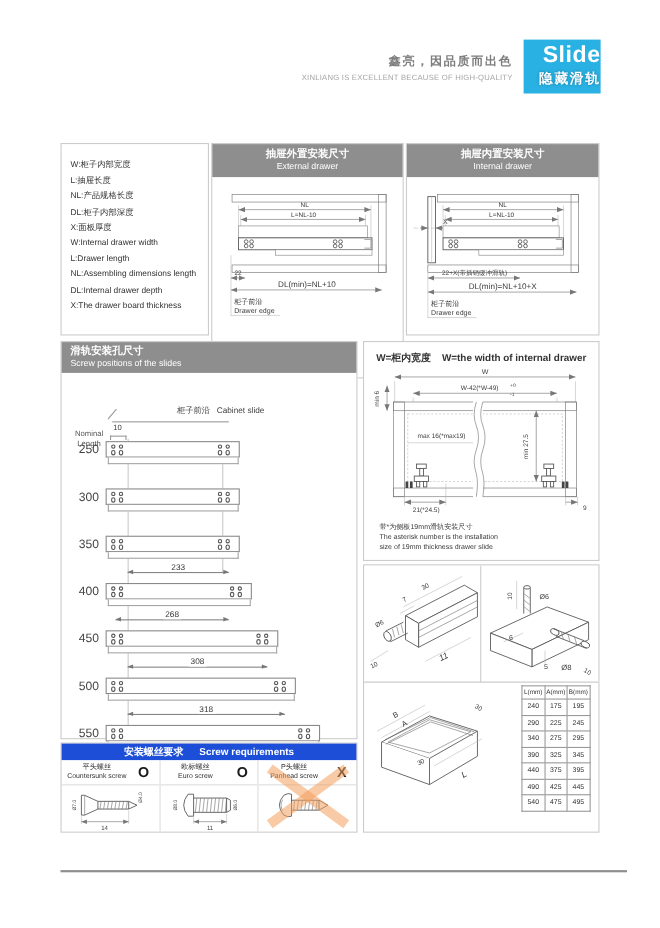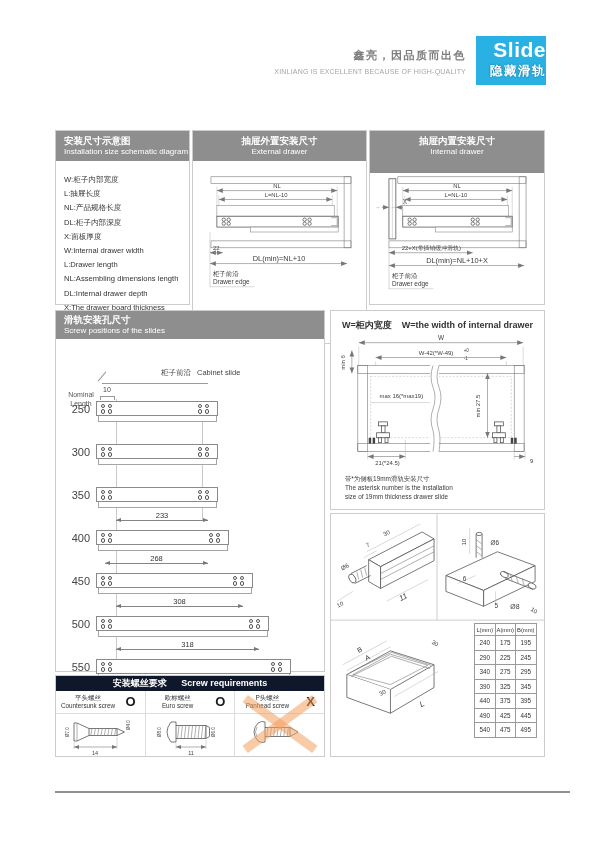--- a/index.html
+++ b/index.html
@@ -67,21 +67,21 @@
   
   .pe-title{position:absolute;left:0;top:8px;width:100%;text-align:center;font-size:9px;
             font-weight:bold;color:#333;}
   .pe-title span{margin:16px 5px;}
   
   .ftable{position:absolute;left:143px;top:109px;border-collapse:collapse;background:#fff;}
   .ftable th,.ftable td{border:1px solid #9a9a9a;width:19.5px;height:13.5px;font-size:6.3px;
        text-align:center;color:#333;font-weight:normal;padding:0;}
   .ftable th{font-size:5.8px;height:11px;}
   
-  .g-header{height:15px;background:#0f172a;color:#fff;font-size:9px;font-weight:bold;
+  .g-header{height:15px;background:#1d4ed8;color:#fff;font-size:9px;font-weight:bold;
             text-align:center;line-height:15px;}
   .g-header span{margin:0 6px;}
   .g-cols{display:flex;position:absolute;left:0;top:15px;right:0;bottom:0;}
   .g-col{flex:1;position:relative;border-right:1px solid #ddd;}
   .g-col:last-child{border-right:none;}
   .g-col-head{height:22px;border-bottom:1px solid #ddd;position:relative;}
   .g-lbls{position:absolute;left:2px;top:3px;width:60px;text-align:center;color:#333;}
   .g-lbls .cn{font-size:6.5px;line-height:8px;}
   .g-lbls .en{font-size:6.3px;line-height:8px;}
   .g-mark{position:absolute;right:9px;top:3px;font-size:13px;font-weight:bold;color:#1a1a1a;}
@@ -102,24 +102,20 @@
   <div class="slogans">
     <div class="slogan-cn">鑫亮，因品质而出色</div>
     <div class="slogan-en">XINLIANG IS EXCELLENT BECAUSE OF HIGH-QUALITY</div>
   </div>
   <div class="logo" style="background:#28b1e2;">
     <div class="logo-main">Slide</div>
     <div class="logo-sub">隐藏滑轨</div>
   </div>
 
   <section class="panel" style="left:55px;top:130px;width:135px;height:175px;">
-    <div class="phead left" style="height:30px;">
-      <span class="cn">安装尺寸示意图</span>
-      <span class="en">Installation size schematic diagram</span>
-    </div>
     <div class="defs">
         <div>W:柜子内部宽度</div>
         <div>L:抽屉长度</div>
         <div>NL:产品规格长度</div>
         <div>DL:柜子内部深度</div>
         <div>X:面板厚度</div>
         <div>W:Internal drawer width</div>
         <div>L:Drawer length</div>
         <div>NL:Assembling dimensions length</div>
         <div>DL:Internal drawer depth</div>
@@ -173,21 +169,21 @@
         <line x1="17" y1="104" x2="156" y2="104" class="dl" marker-start="url(#arB)" marker-end="url(#arB)"></line>
         <text x="87" y="101" class="t75 mid">DL(min)=NL+10</text>
         <text x="20" y="117" class="t65">柜子前沿</text>
         <text x="20" y="125" class="t65">Drawer edge</text>
         <line x1="17" y1="127.5" x2="62" y2="127.5" class="tl"></line>
       </svg>
     </div>
   </section>
 
   <section class="panel" style="left:369px;top:130px;width:176px;height:175px;">
-    <div class="phead center" style="height:42px;">
+    <div class="phead center" style="height:30px;">
       <span class="cn">抽屉内置安装尺寸</span>
       <span class="en">Internal drawer</span>
     </div>
     <div class="pbody">
       <svg width="174" height="143" viewBox="0 0 176 145">
         <defs>
           <pattern id="htC" width="4" height="4" patternUnits="userSpaceOnUse">
             <path d="M0 4 L4 0" stroke="#888" stroke-width="0.7"></path>
           </pattern>
           <marker id="arC" markerWidth="7" markerHeight="7" refX="6" refY="3" orient="auto-start-reverse" markerUnits="userSpaceOnUse">

